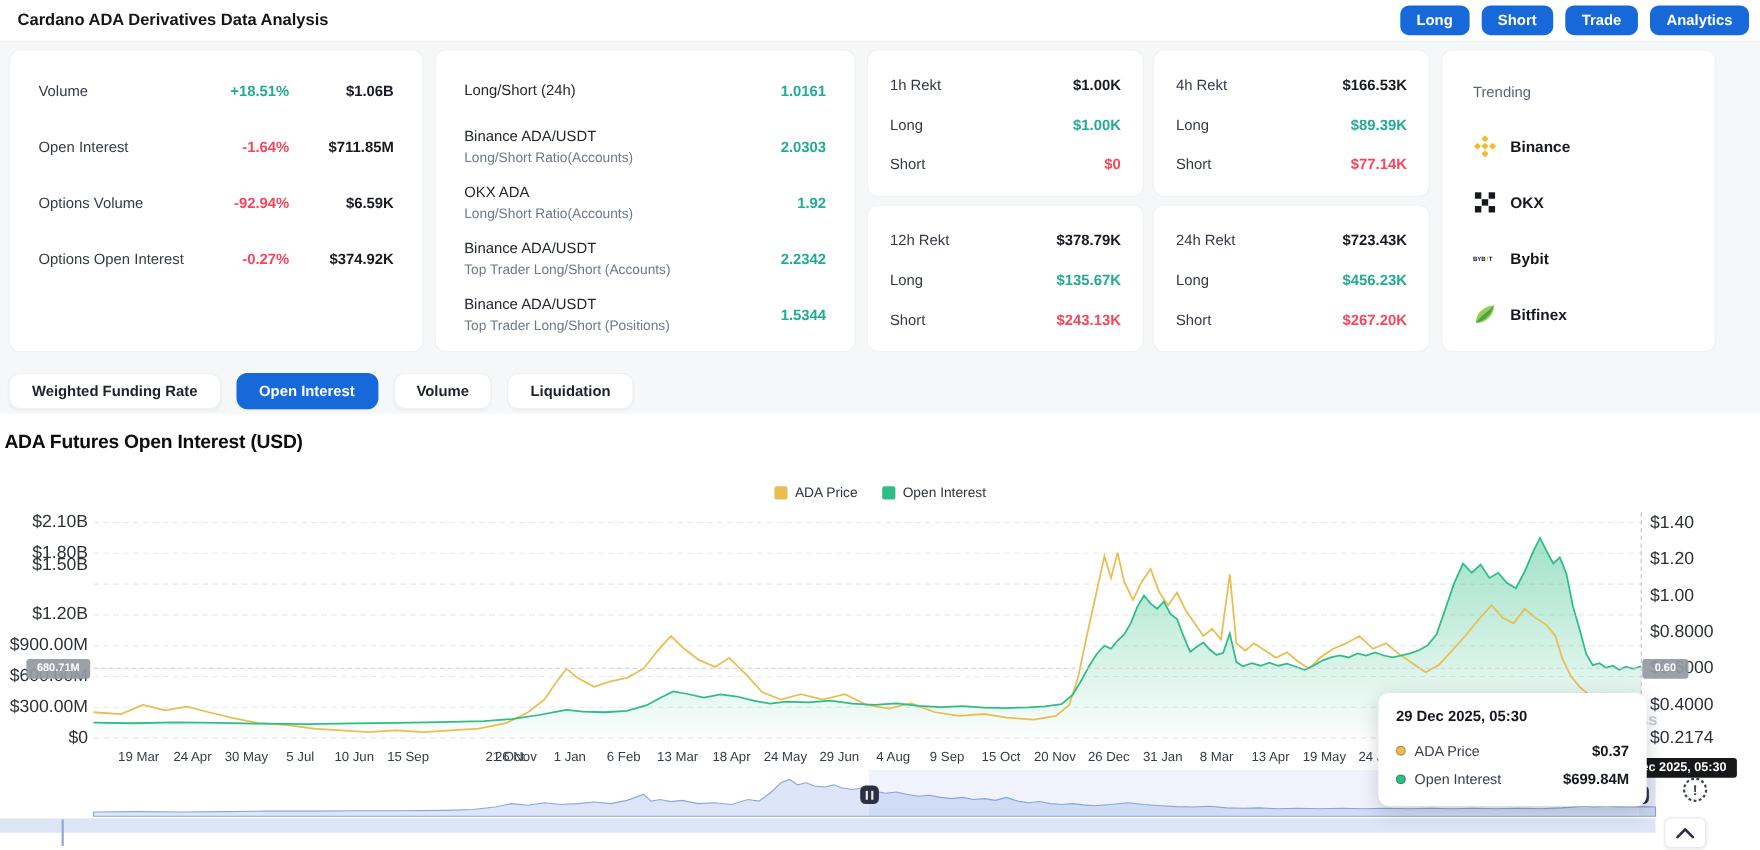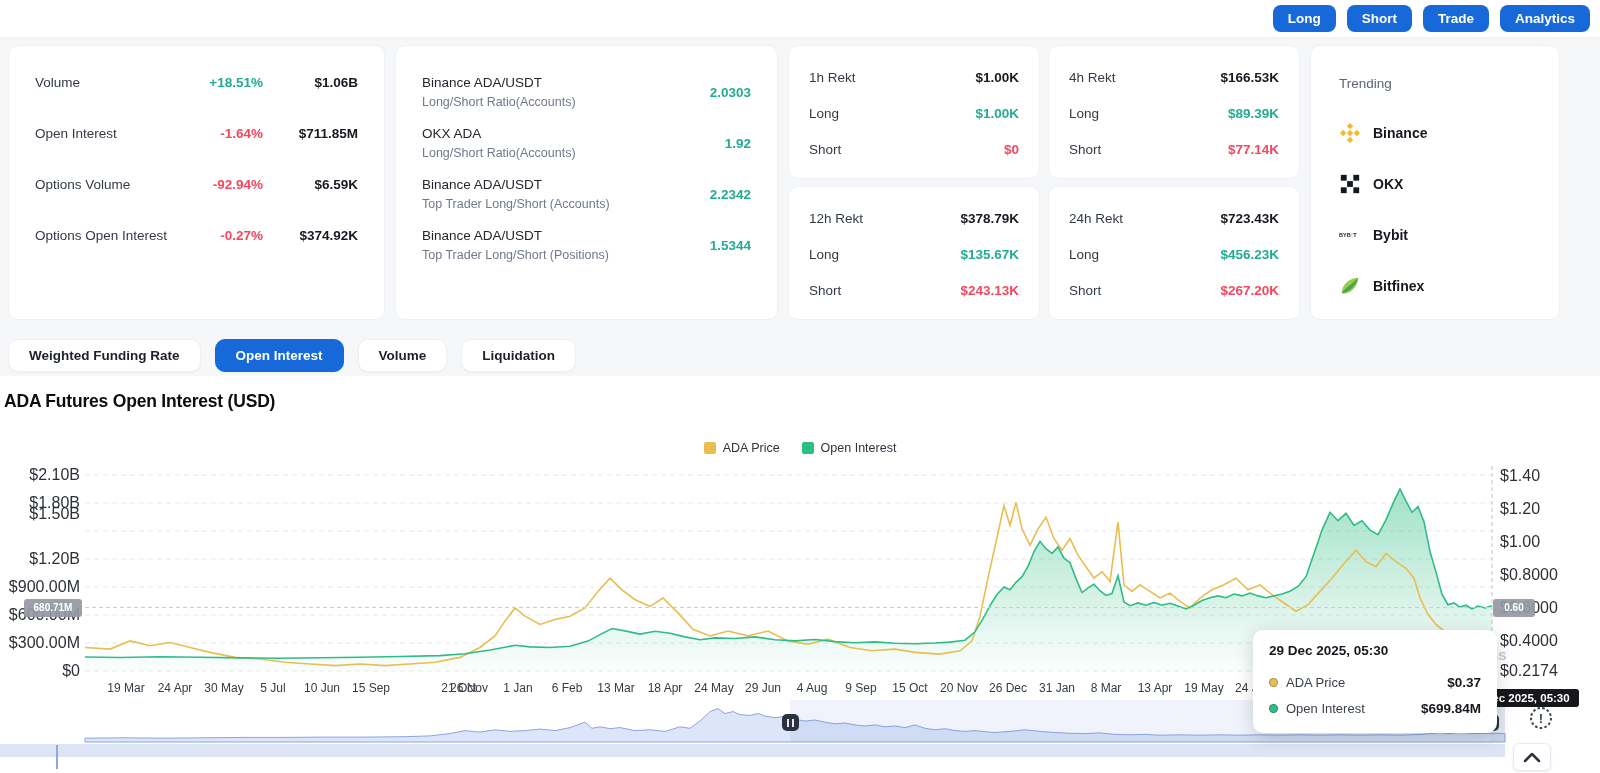--- a/index.html
+++ b/index.html
@@ -84,20 +84,21 @@
   .scroll-notch{position:absolute;left:56px;top:745px;width:2px;height:24px;background:#93a7d6;z-index:3;}
   .gear-btn{position:absolute;left:1525px;top:702px;width:32px;height:32px;background:transparent;border:none;cursor:pointer;z-index:5;padding:0;}
   .collapse-btn{position:absolute;left:1513px;top:743px;width:38px;height:28px;background:#fff;border:1px solid #e7eaf0;border-radius:6px;box-shadow:0 1px 3px rgba(0,0,0,.08);cursor:pointer;z-index:5;padding:0;display:flex;align-items:center;justify-content:center;}
 </style>
 </head>
 <body>
 
 <div id="app">
 
   <div class="topbar">
+    <div class="title">Cardano ADA Derivatives Data Analysis</div>
     <div class="tb-buttons">
       <button class="tb-btn">Long</button>
       <button class="tb-btn">Short</button>
       <button class="tb-btn">Trade</button>
       <button class="tb-btn">Analytics</button>
     </div>
   </div>
 
   <div class="card card-stats">
     <div class="srow">
@@ -116,20 +117,26 @@
       <span class="val">$6.59K</span>
     </div>
     <div class="srow">
       <span class="lbl">Options Open Interest</span>
       <span class="chg" data-dir="down">-0.27%</span>
       <span class="val">$374.92K</span>
     </div>
   </div>
 
   <div class="card card-ratios">
+    <div class="rrow single">
+      <div class="rtxt">
+          <div class="rtitle">Long/Short (24h)</div>
+        </div>
+      <span class="rval">1.0161</span>
+    </div>
     <div class="rrow double">
       <div class="rtxt">
           <div class="rtitle">Binance ADA/USDT</div>
           <div class="rsub">Long/Short Ratio(Accounts)</div>
         </div>
       <span class="rval">2.0303</span>
     </div>
     <div class="rrow double">
       <div class="rtxt">
           <div class="rtitle">OKX ADA</div>

